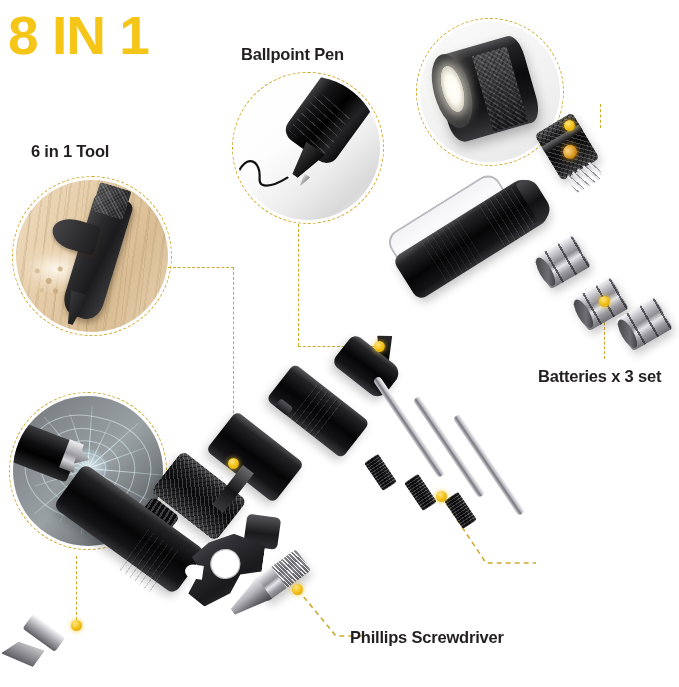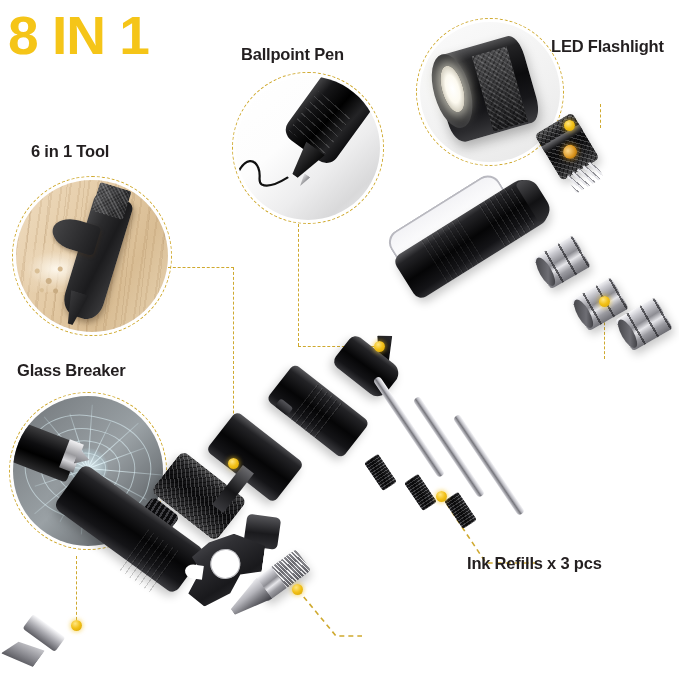--- a/index.html
+++ b/index.html
@@ -366,18 +366,17 @@
 
   <div class="dot" style="left:374px;top:341px;"></div>
   <div class="dot" style="left:228px;top:458px;"></div>
   <div class="dot" style="left:71px;top:620px;"></div>
   <div class="dot" style="left:564px;top:120px;"></div>
   <div class="dot" style="left:599px;top:296px;"></div>
   <div class="dot" style="left:436px;top:491px;"></div>
   <div class="dot" style="left:292px;top:584px;"></div>
 
   <div class="lbl" style="left:241px;top:45px;">Ballpoint Pen</div>
-  <div class="lbl" style="left:551px;top:37px;">LED Flashlight</div>
   <div class="lbl" style="left:31px;top:142px;">6 in 1 Tool</div>
-  <div class="lbl" style="left:17px;top:361px;">Glass Breaker</div>
-  <div class="lbl" style="left:467px;top:554px;">Ink Refills x 3 pcs</div>
+  <div class="lbl" style="left:538px;top:367px;">Batteries x 3 set</div>
+  <div class="lbl" style="left:350px;top:628px;">Phillips Screwdriver</div>
 
 </div>
 
 </body></html>

